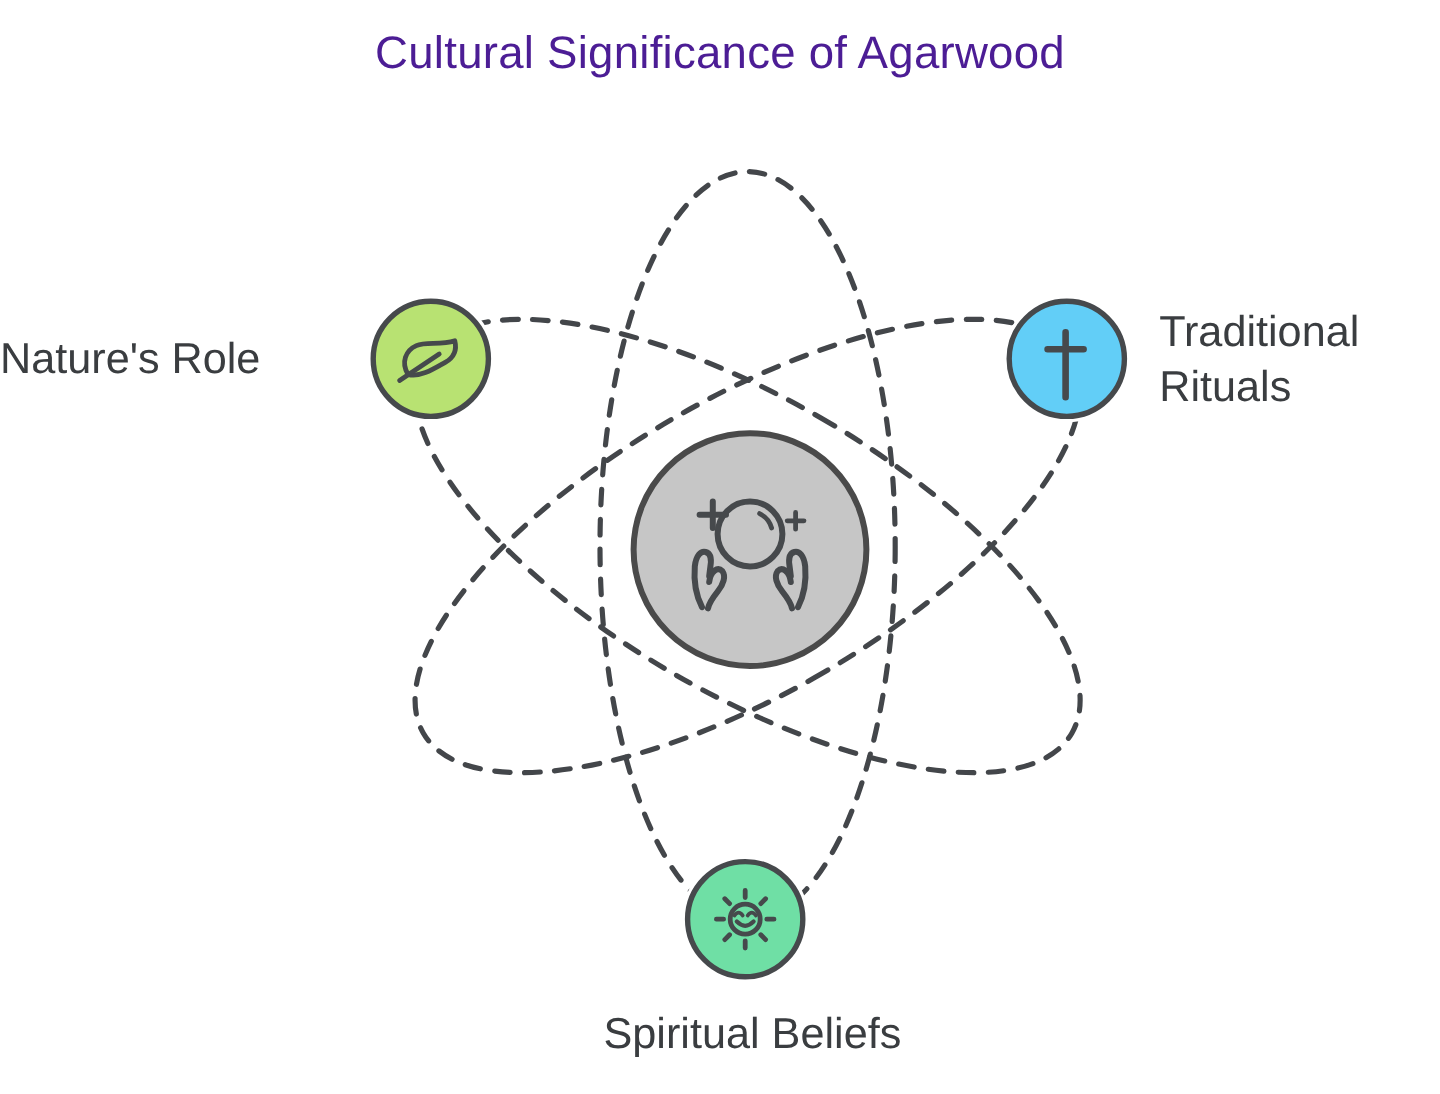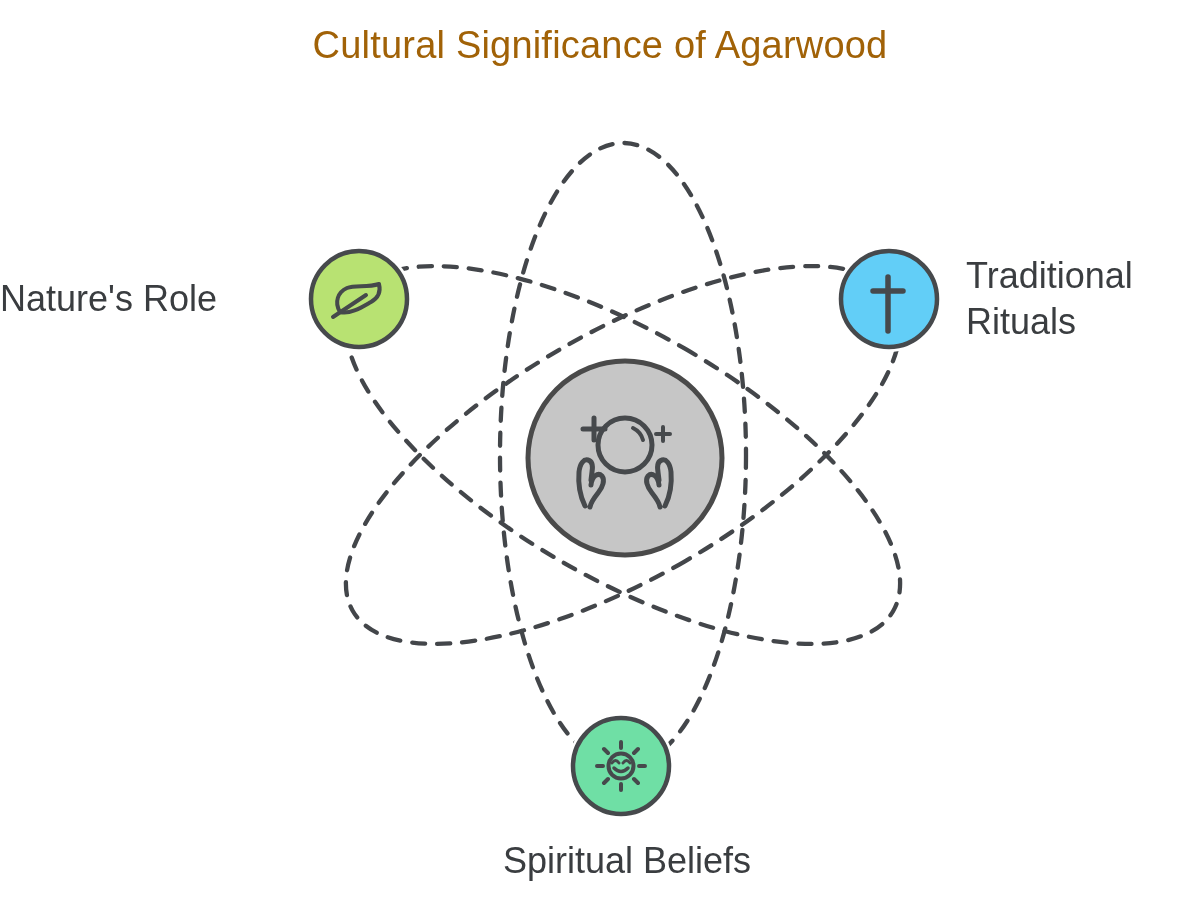--- a/index.html
+++ b/index.html
@@ -1,19 +1,19 @@
 <!DOCTYPE html>
 <html><head>
 <meta charset="utf-8">
 <style>
   html,body{margin:0;padding:0;background:#ffffff;}
   .stage{position:relative;width:1200px;height:912px;background:#ffffff;overflow:hidden;
          font-family:"Liberation Sans",sans-serif;}
   .title{position:absolute;top:24px;left:0;width:100%;text-align:center;
-         font-size:38px;font-weight:400;color:#a16207;letter-spacing:.2px;}
+         font-size:38px;font-weight:400;color:#4c1d95;letter-spacing:.2px;}
   .label{position:absolute;font-size:36px;font-weight:400;color:#3a3d40;line-height:46px;}
   .label-left{left:0;top:276px;width:284px;text-align:left;white-space:nowrap;}
   .label-right{left:966px;top:253px;width:205px;}
   .label-bottom{left:627px;top:838px;transform:translateX(-50%);white-space:nowrap;}
   .atom-svg{position:absolute;left:0;top:0;}
 </style>
 </head>
 <body>
 
 <div class="stage">

